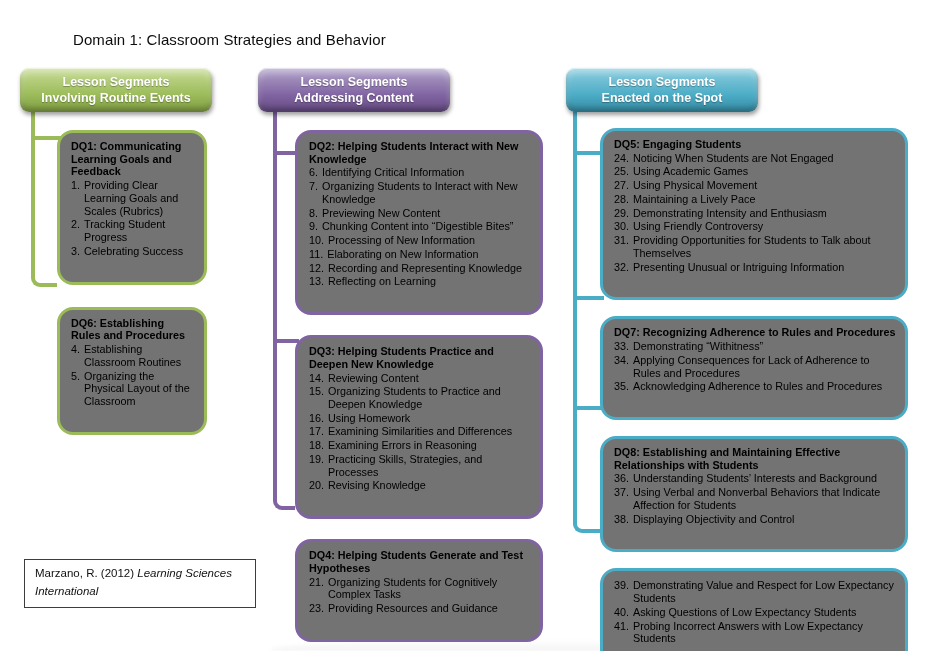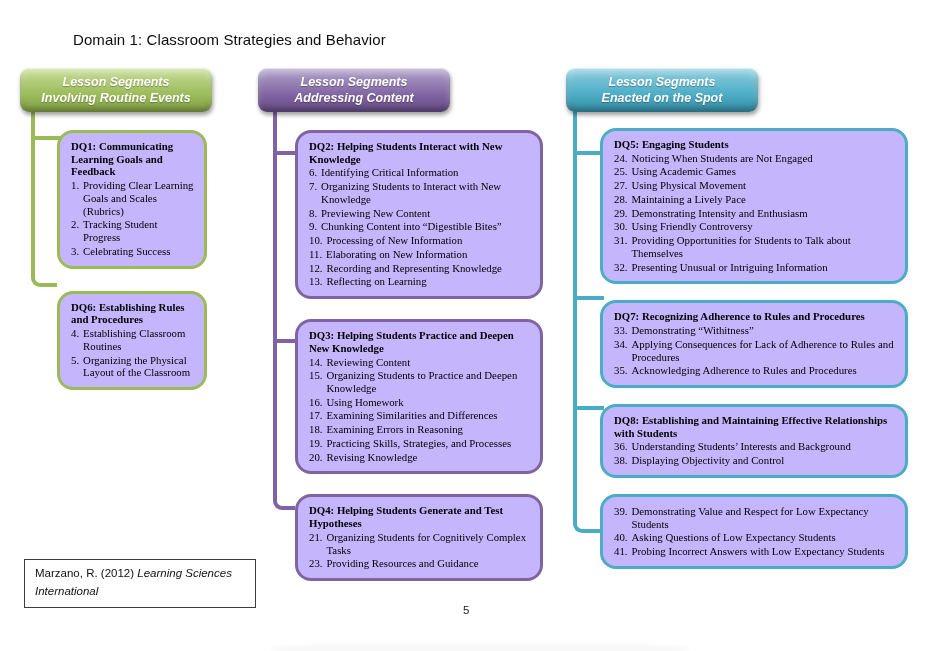--- a/index.html
+++ b/index.html
@@ -19,29 +19,28 @@
   .header{
     position:relative;z-index:3;width:192px;height:44px;border-radius:9px;
     display:flex;flex-direction:column;justify-content:center;align-items:center;
     color:#fff;font-weight:bold;font-size:12.5px;line-height:1.28;text-align:center;
     text-shadow:0 1px 1px rgba(0,0,0,.3);
     background:linear-gradient(180deg,var(--hdr-light) 0%,var(--accent) 62%,var(--hdr-dark) 100%);
     box-shadow:1px 3px 4px rgba(0,0,0,.38),
                inset 0 1px 0 rgba(255,255,255,.55),
                inset 0 5px 6px rgba(255,255,255,.35),
                inset 0 -4px 5px rgba(0,0,0,.22);
-    font-style:italic;
   }
   .boxes{position:relative;}
   .dqbox{
     position:relative;z-index:2;box-sizing:border-box;
     margin-left:var(--box-ml);width:var(--box-w);
-    background:#c4b5fd;border:3px solid var(--accent);border-radius:16px;
-    padding:7px 9px 8px 11px;
-    font-size:10.8px;line-height:1.18;font-family:Liberation Serif, serif;
+    background:#737373;border:3px solid var(--accent);border-radius:16px;
+    padding:7px 9px 24px 11px;
+    font-size:10.8px;line-height:1.18;
   }
   .col-0 .dqbox{margin-top:22px;}
   .col-0 .dqbox:first-child{margin-top:18px;}
   .col-1 .dqbox{margin-top:20px;}
   .col-1 .dqbox:first-child{margin-top:18px;}
   .col-2 .dqbox{margin-top:16px;}
   .col-2 .dqbox:first-child{margin-top:16px;}
   .dqtitle{font-weight:bold;margin-bottom:1px;}
   .item{display:flex;margin-top:1px;}
   .item .num{flex:0 0 auto;margin-right:4px;white-space:nowrap;}
@@ -259,20 +258,24 @@
             <span class="txt">Acknowledging Adherence to Rules and Procedures</span>
           </div>
         </div>
         <div class="dqbox">
           <div class="dqtitle">DQ8: Establishing and Maintaining Effective Relationships with Students</div>
           <div class="item">
             <span class="num">36.</span>
             <span class="txt">Understanding Students’ Interests and Background</span>
           </div>
           <div class="item">
+            <span class="num">37.</span>
+            <span class="txt">Using Verbal and Nonverbal Behaviors that Indicate Affection for Students</span>
+          </div>
+          <div class="item">
             <span class="num">38.</span>
             <span class="txt">Displaying Objectivity and Control</span>
           </div>
         </div>
         <div class="dqbox">
           <div class="item">
             <span class="num">39.</span>
             <span class="txt">Demonstrating Value and Respect for Low Expectancy Students</span>
           </div>
           <div class="item">

